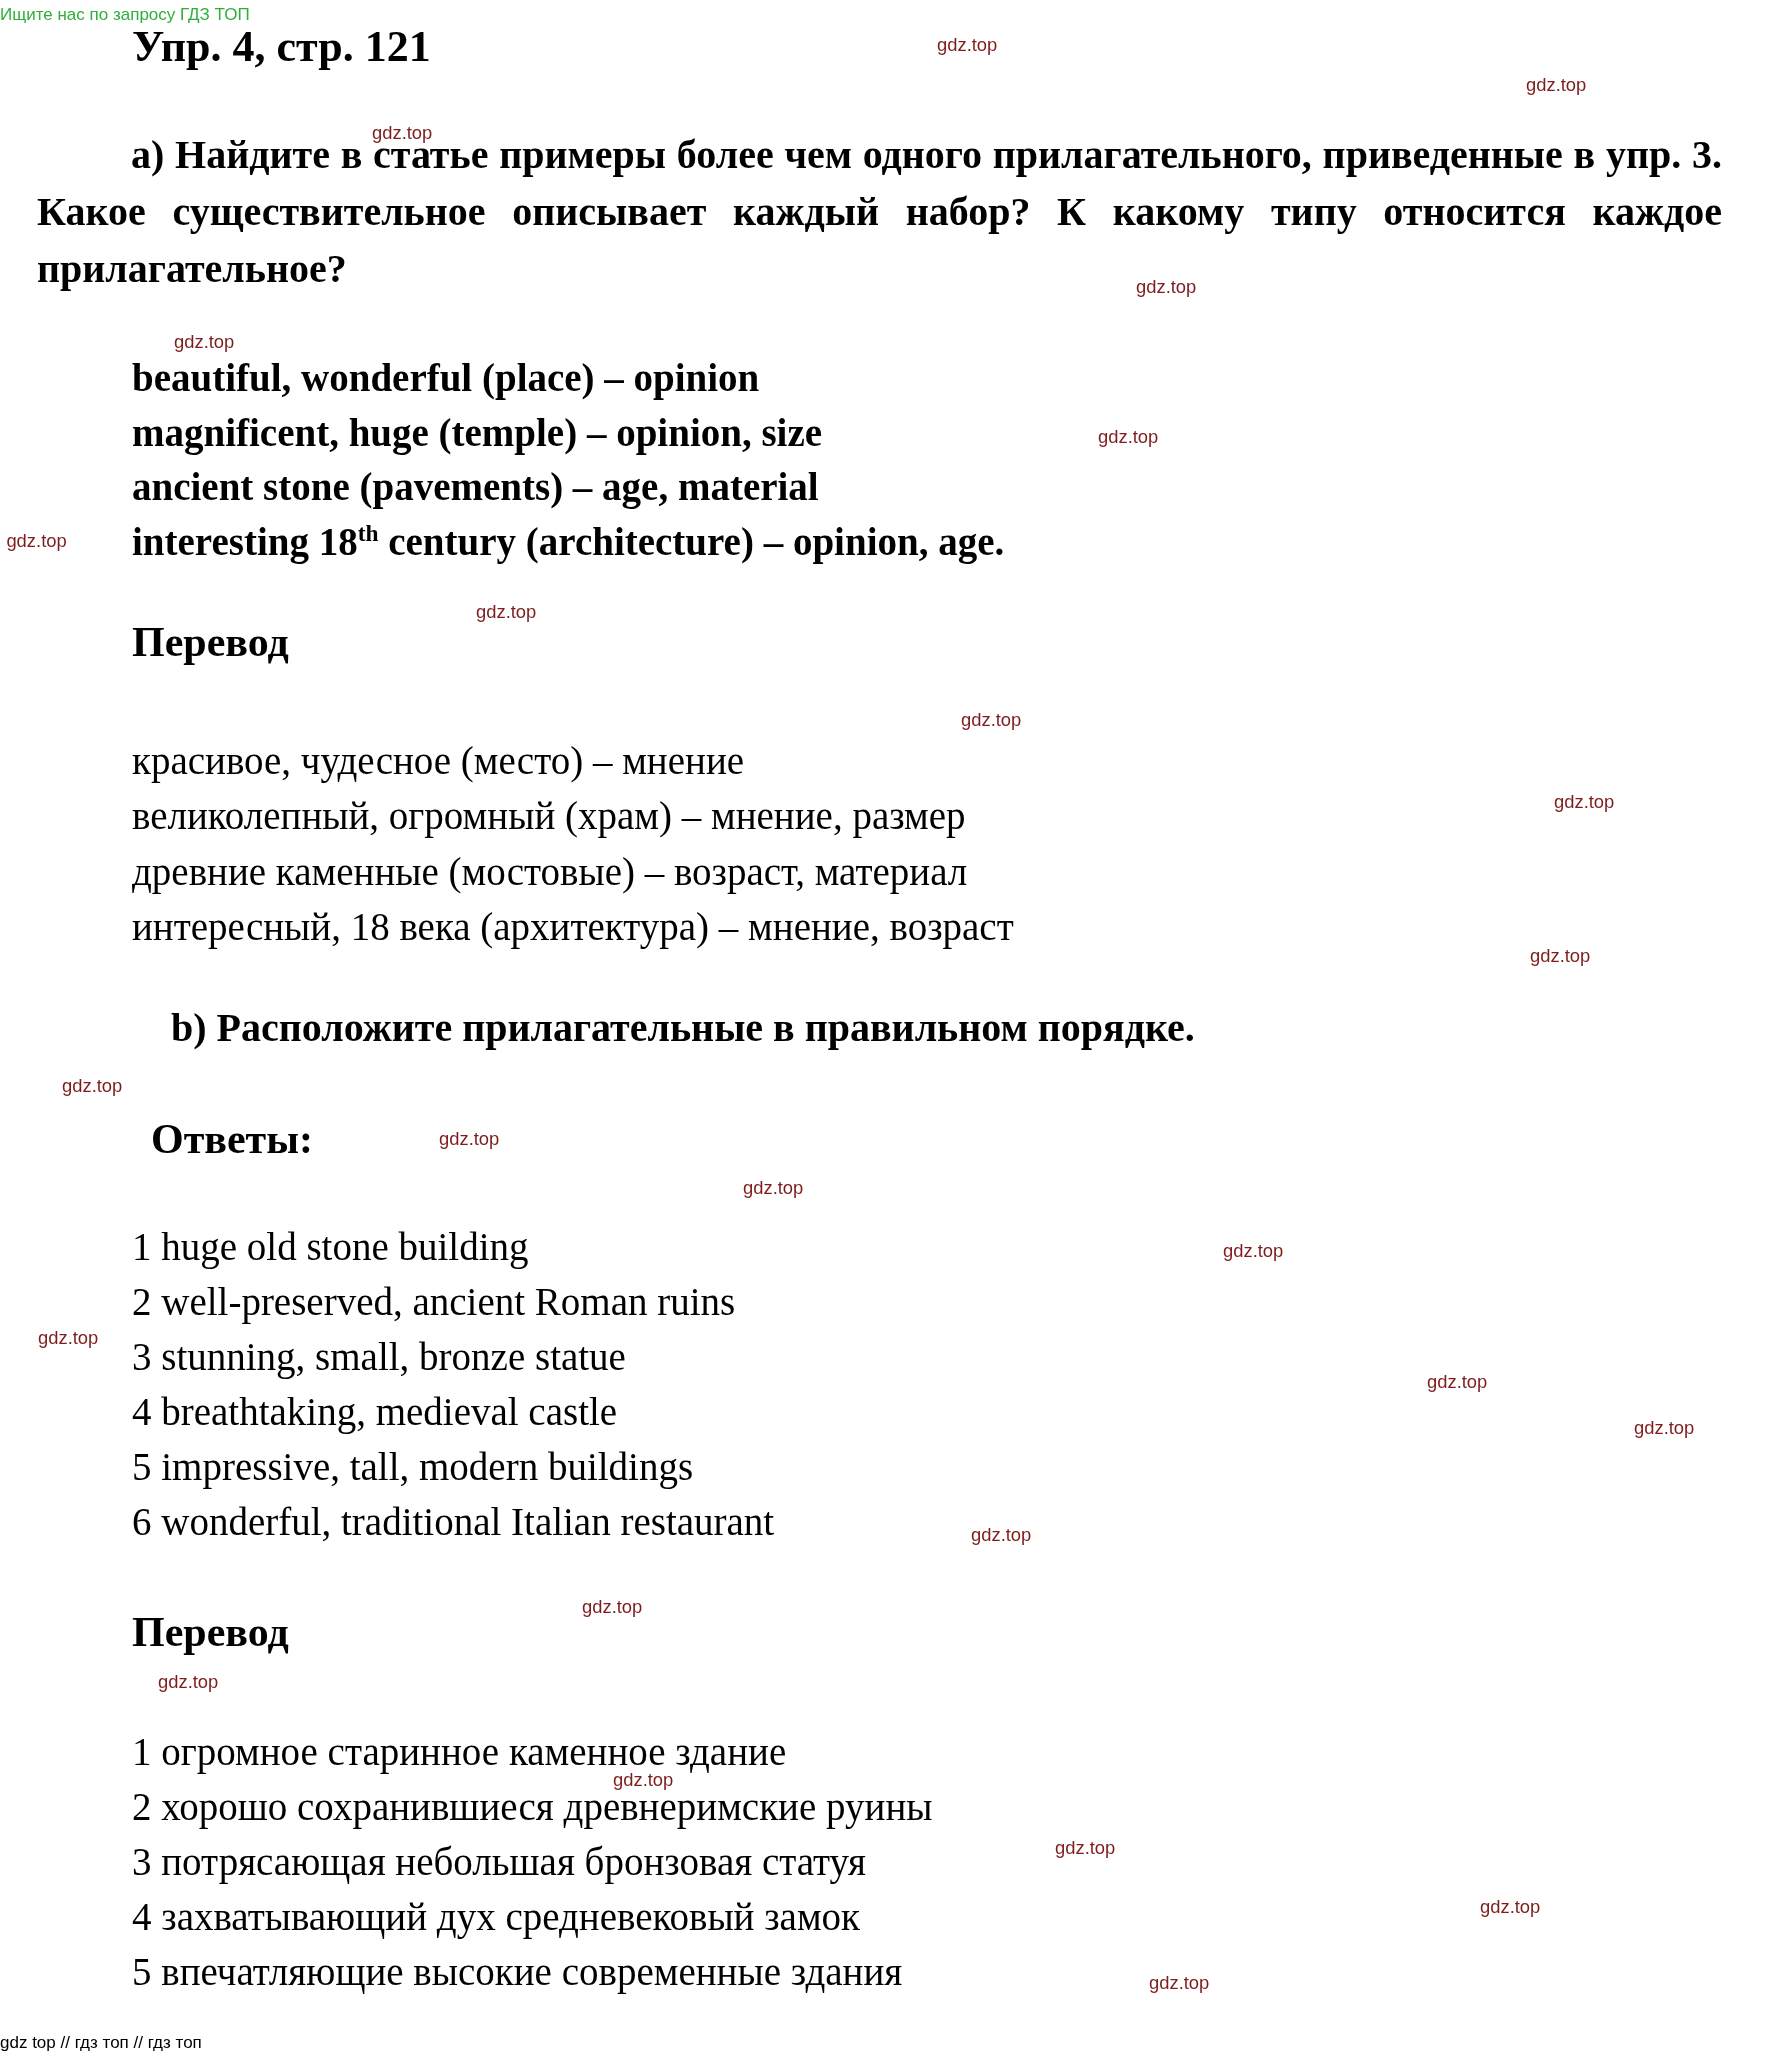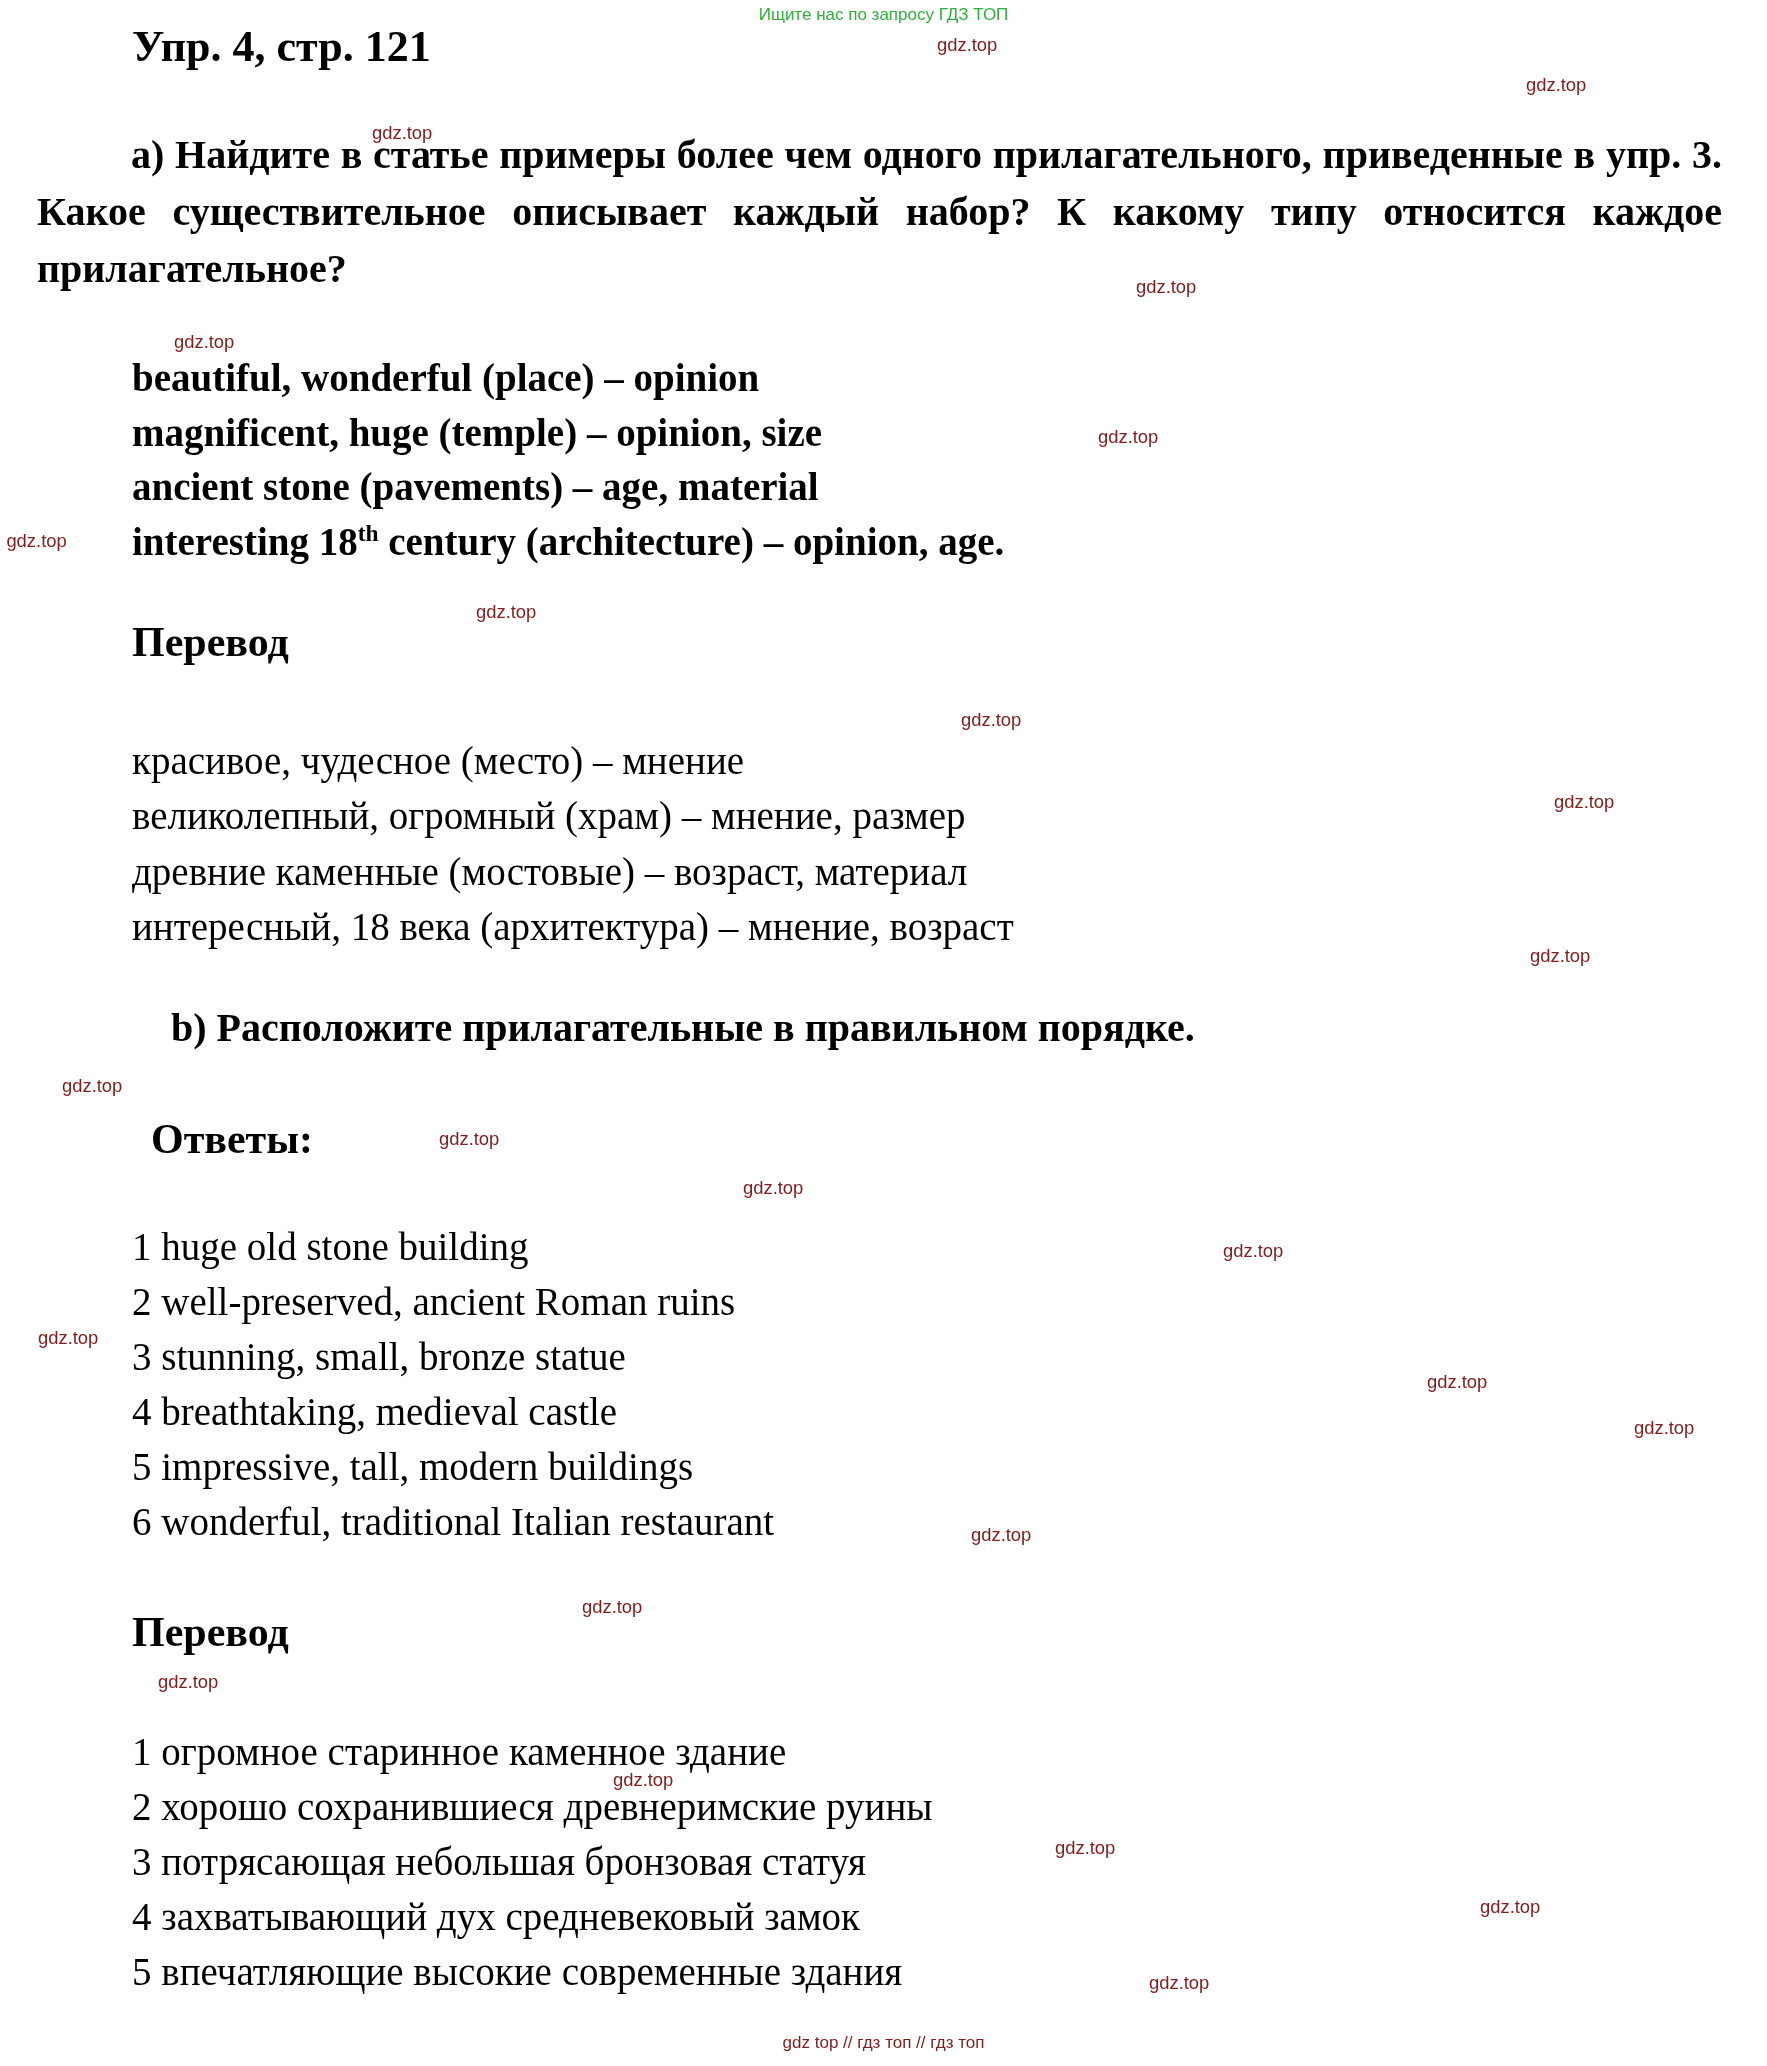--- a/index.html
+++ b/index.html
@@ -8,26 +8,26 @@
     width: 1767px;
     height: 2066px;
     background: #ffffff;
     font-family: "Liberation Serif", "DejaVu Serif", serif;
     color: #000000;
     overflow: hidden;
   }
   .banner {
     position: absolute;
     left: 0; right: 0;
-    text-align: center;
+    text-align: left;
     font-family: "Liberation Sans", "DejaVu Sans", sans-serif;
     font-size: 17px;
   }
   .banner.top { top: 4.8px; color: #2fae3a; }
-  .banner.bottom { top: 2033px; color: #7f1d1d; }
+  .banner.bottom { top: 2033px; color: #000000; }
   .wm {
     position: absolute;
     font-family: "Liberation Sans", "DejaVu Sans", sans-serif;
     font-size: 18.4px;
     color: #7f1d1d;
     white-space: nowrap;
   }
   .h-title {
     position: absolute;
     left: 132px; top: 21px;

